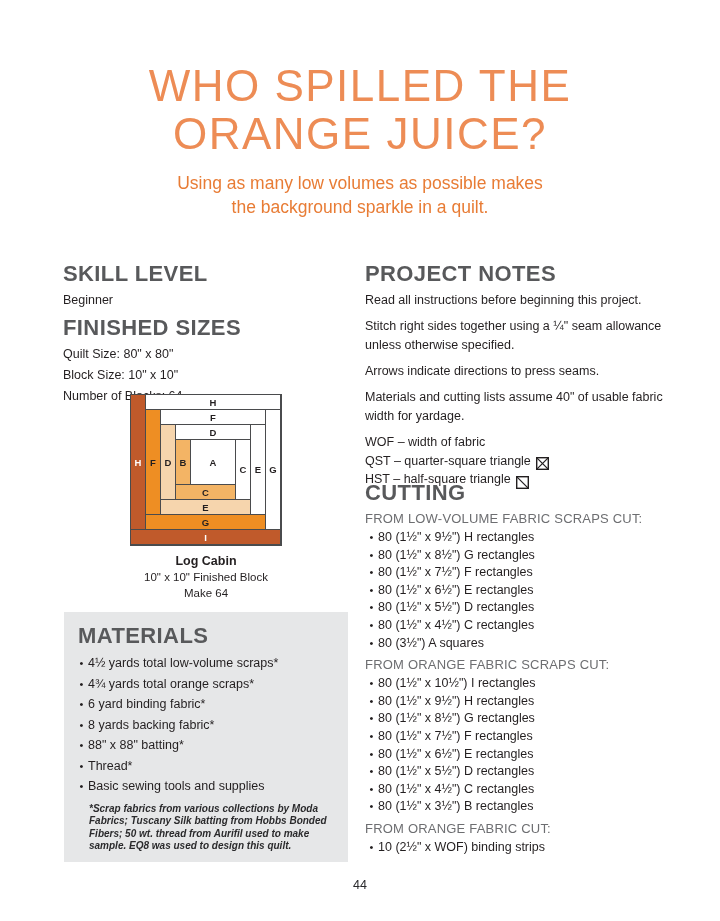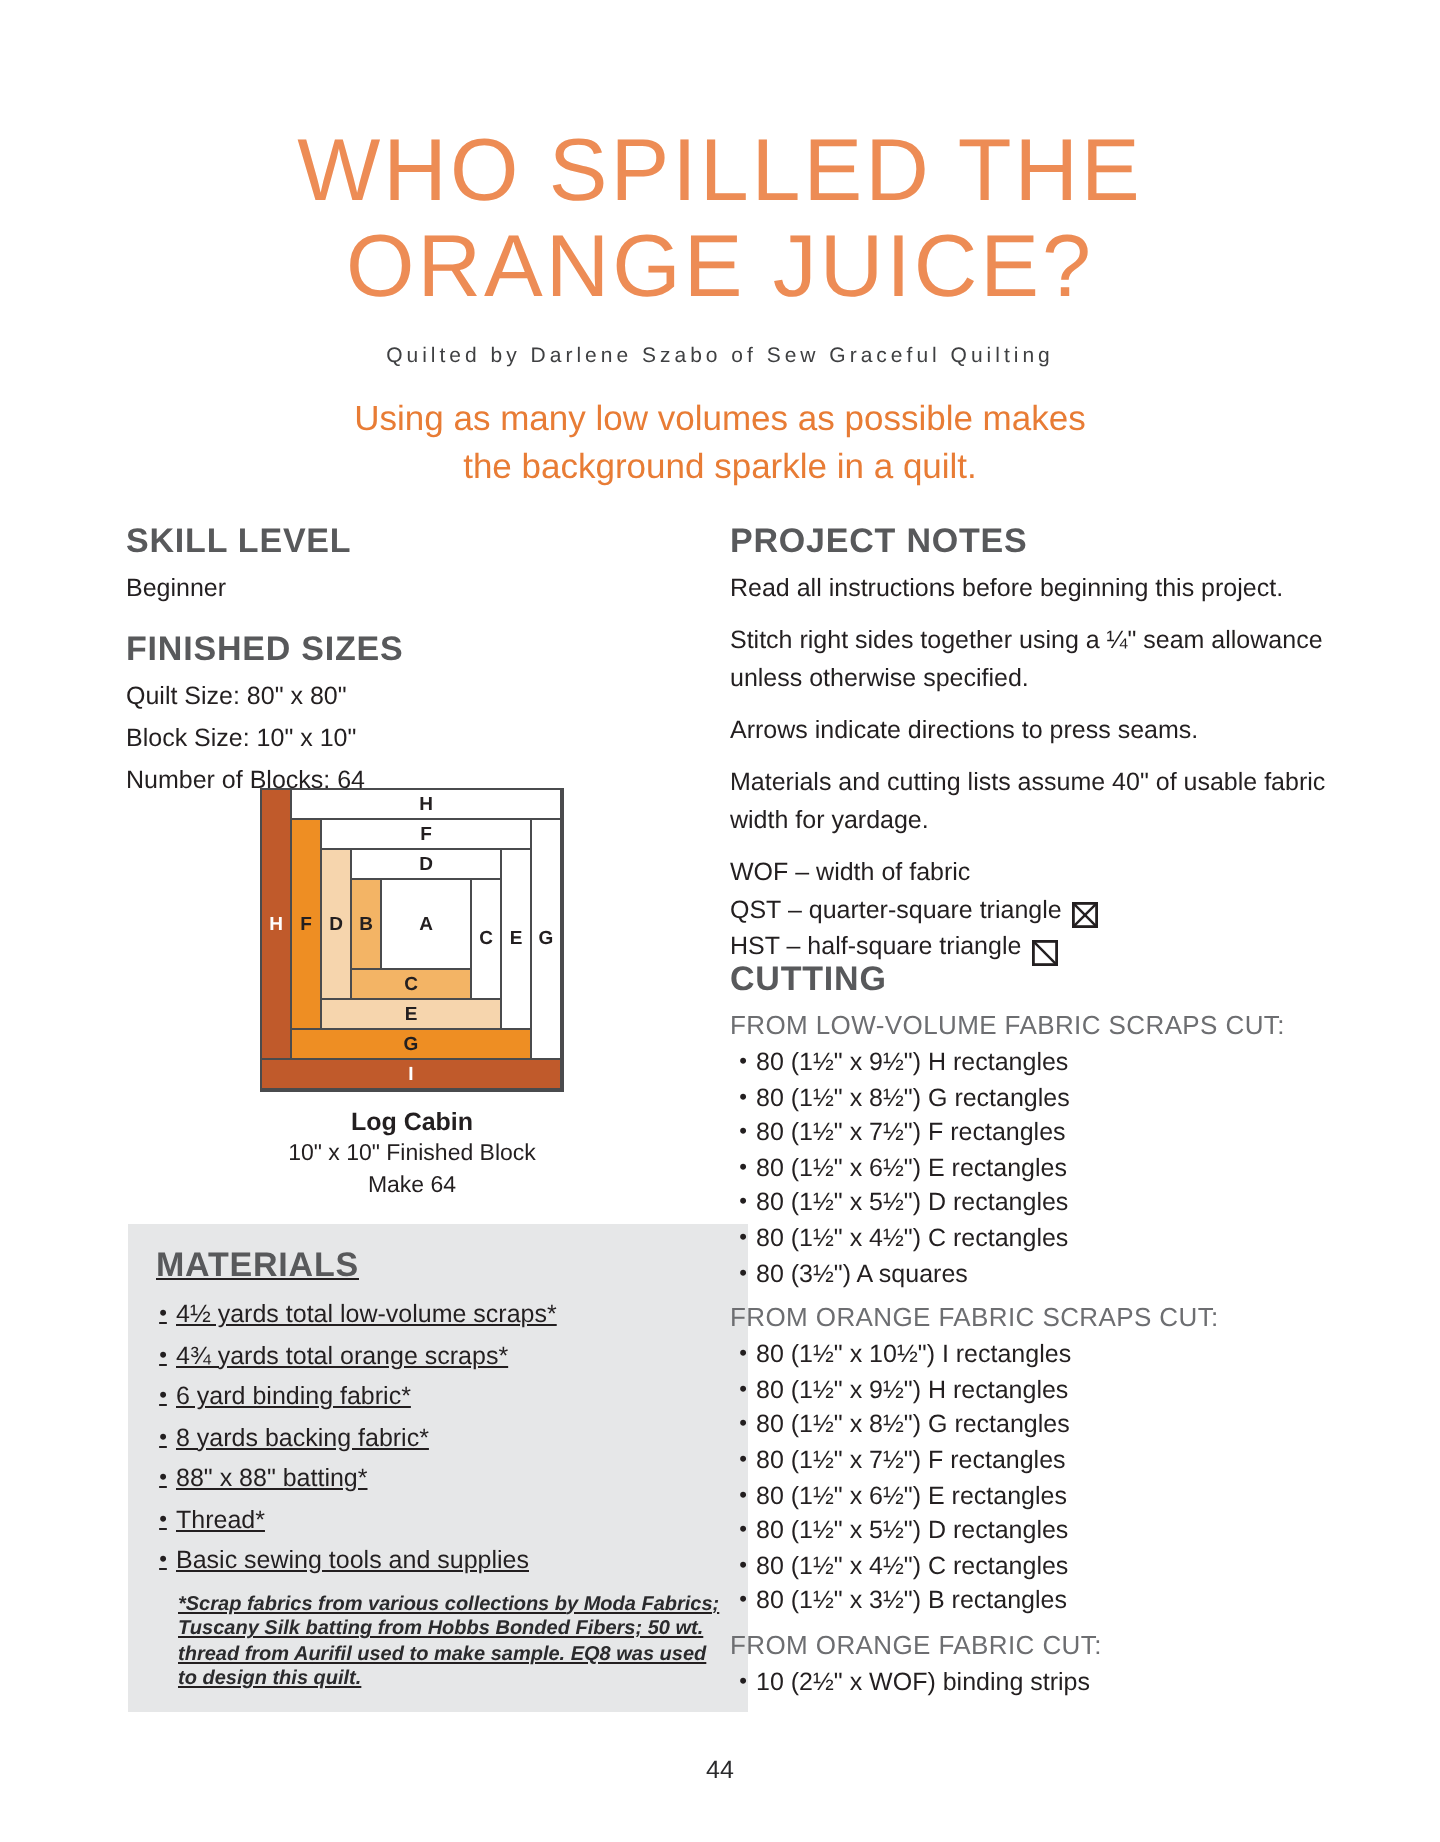--- a/index.html
+++ b/index.html
@@ -11,21 +11,21 @@
     color:var(--body-ink,#231F20);
   }
   
   .header { position:absolute; top:62px; left:0; width:720px; text-align:center; }
   .title  { font-size:44px; line-height:48px; font-weight:300;
             letter-spacing:1.5px; color:var(--title-orange,#ED8C55); }
   .byline { margin-top:14px; font-size:10.5px; letter-spacing:2px; color:#3F4042; }
   .tagline{ margin-top:13px; font-size:17.5px; line-height:24px;
             color:var(--accent-orange,#E87C35); }
   
-  .h1 { font-size:17px; font-weight:700; letter-spacing:.4px;
+  .h1 { font-size:22px; font-weight:700; letter-spacing:.4px;
         color:var(--heading-gray,#58595B); }
   .body,.li { font-size:12.5px; color:var(--body-ink,#231F20); }
   .li { display:flex; line-height:20px; }
   .blt { flex:none; width:13px; text-align:center; font-size:11px; }
   
   .skill { position:absolute; left:63px; top:261px; }
   .skill .body { margin-top:3px; line-height:20px; }
   .sizes { position:absolute; left:63px; top:315px; }
   .sizes .lines { margin-top:3px; }
   .sizes .line { font-size:12.5px; line-height:21px; }
@@ -39,22 +39,22 @@
   .fill-rust   { background:var(--rust,#C05A2B); }
   .fill-orange { background:var(--orange,#EE8E23); }
   .fill-mid    { background:var(--light-orange,#F3B465); }
   .fill-peach  { background:var(--peach,#F6D5AD); }
   .fill-white  { background:#ffffff; }
   .txt-light   { color:#ffffff; }
   .caption { position:absolute; left:106px; top:553px; width:200px;
     text-align:center; font-size:11.5px; line-height:16px; }
   .caption .t { font-size:12.5px; font-weight:700; }
   
-  .materials { position:absolute; left:64px; top:612px; width:310px;
-    background:var(--box-gray,#E6E7E8); padding:9px 13px 9px 11px;text-decoration:underline; }
+  .materials { position:absolute; left:64px; top:612px; width:284px;
+    background:var(--box-gray,#E6E7E8); padding:9px 13px 9px 11px; }
   .materials .h1 { margin:2px 0 4px 3px; }
   .materials .li { line-height:20.5px; }
   .foot { margin:6px 0 0 14px; font-size:10px; line-height:12.5px;
     font-style:italic; font-weight:700; color:#2A2A2C; }
   
   .notes { position:absolute; left:365px; top:261px; width:300px; }
   .notes .paras { margin-top:4px; }
   .para { font-size:12.5px; line-height:19px; margin-bottom:7px; }
   .abbrs { margin-top:3px; }
   .abbr-row { display:flex; align-items:flex-end; gap:5px;
@@ -70,21 +70,20 @@
 </head>
 <body>
 
 <div class="page">
 
   <header class="header">
     <div class="title">
       <div>WHO SPILLED THE</div>
       <div>ORANGE JUICE?</div>
     </div>
-    <div class="byline">Quilted by Darlene Szabo of Sew Graceful Quilting</div>
     <div class="tagline">
       <div>Using as many low volumes as possible makes</div>
       <div>the background sparkle in a quilt.</div>
     </div>
   </header>
 
   <section class="skill">
     <h2 class="h1">SKILL LEVEL</h2>
     <div class="body">Beginner</div>
   </section>

